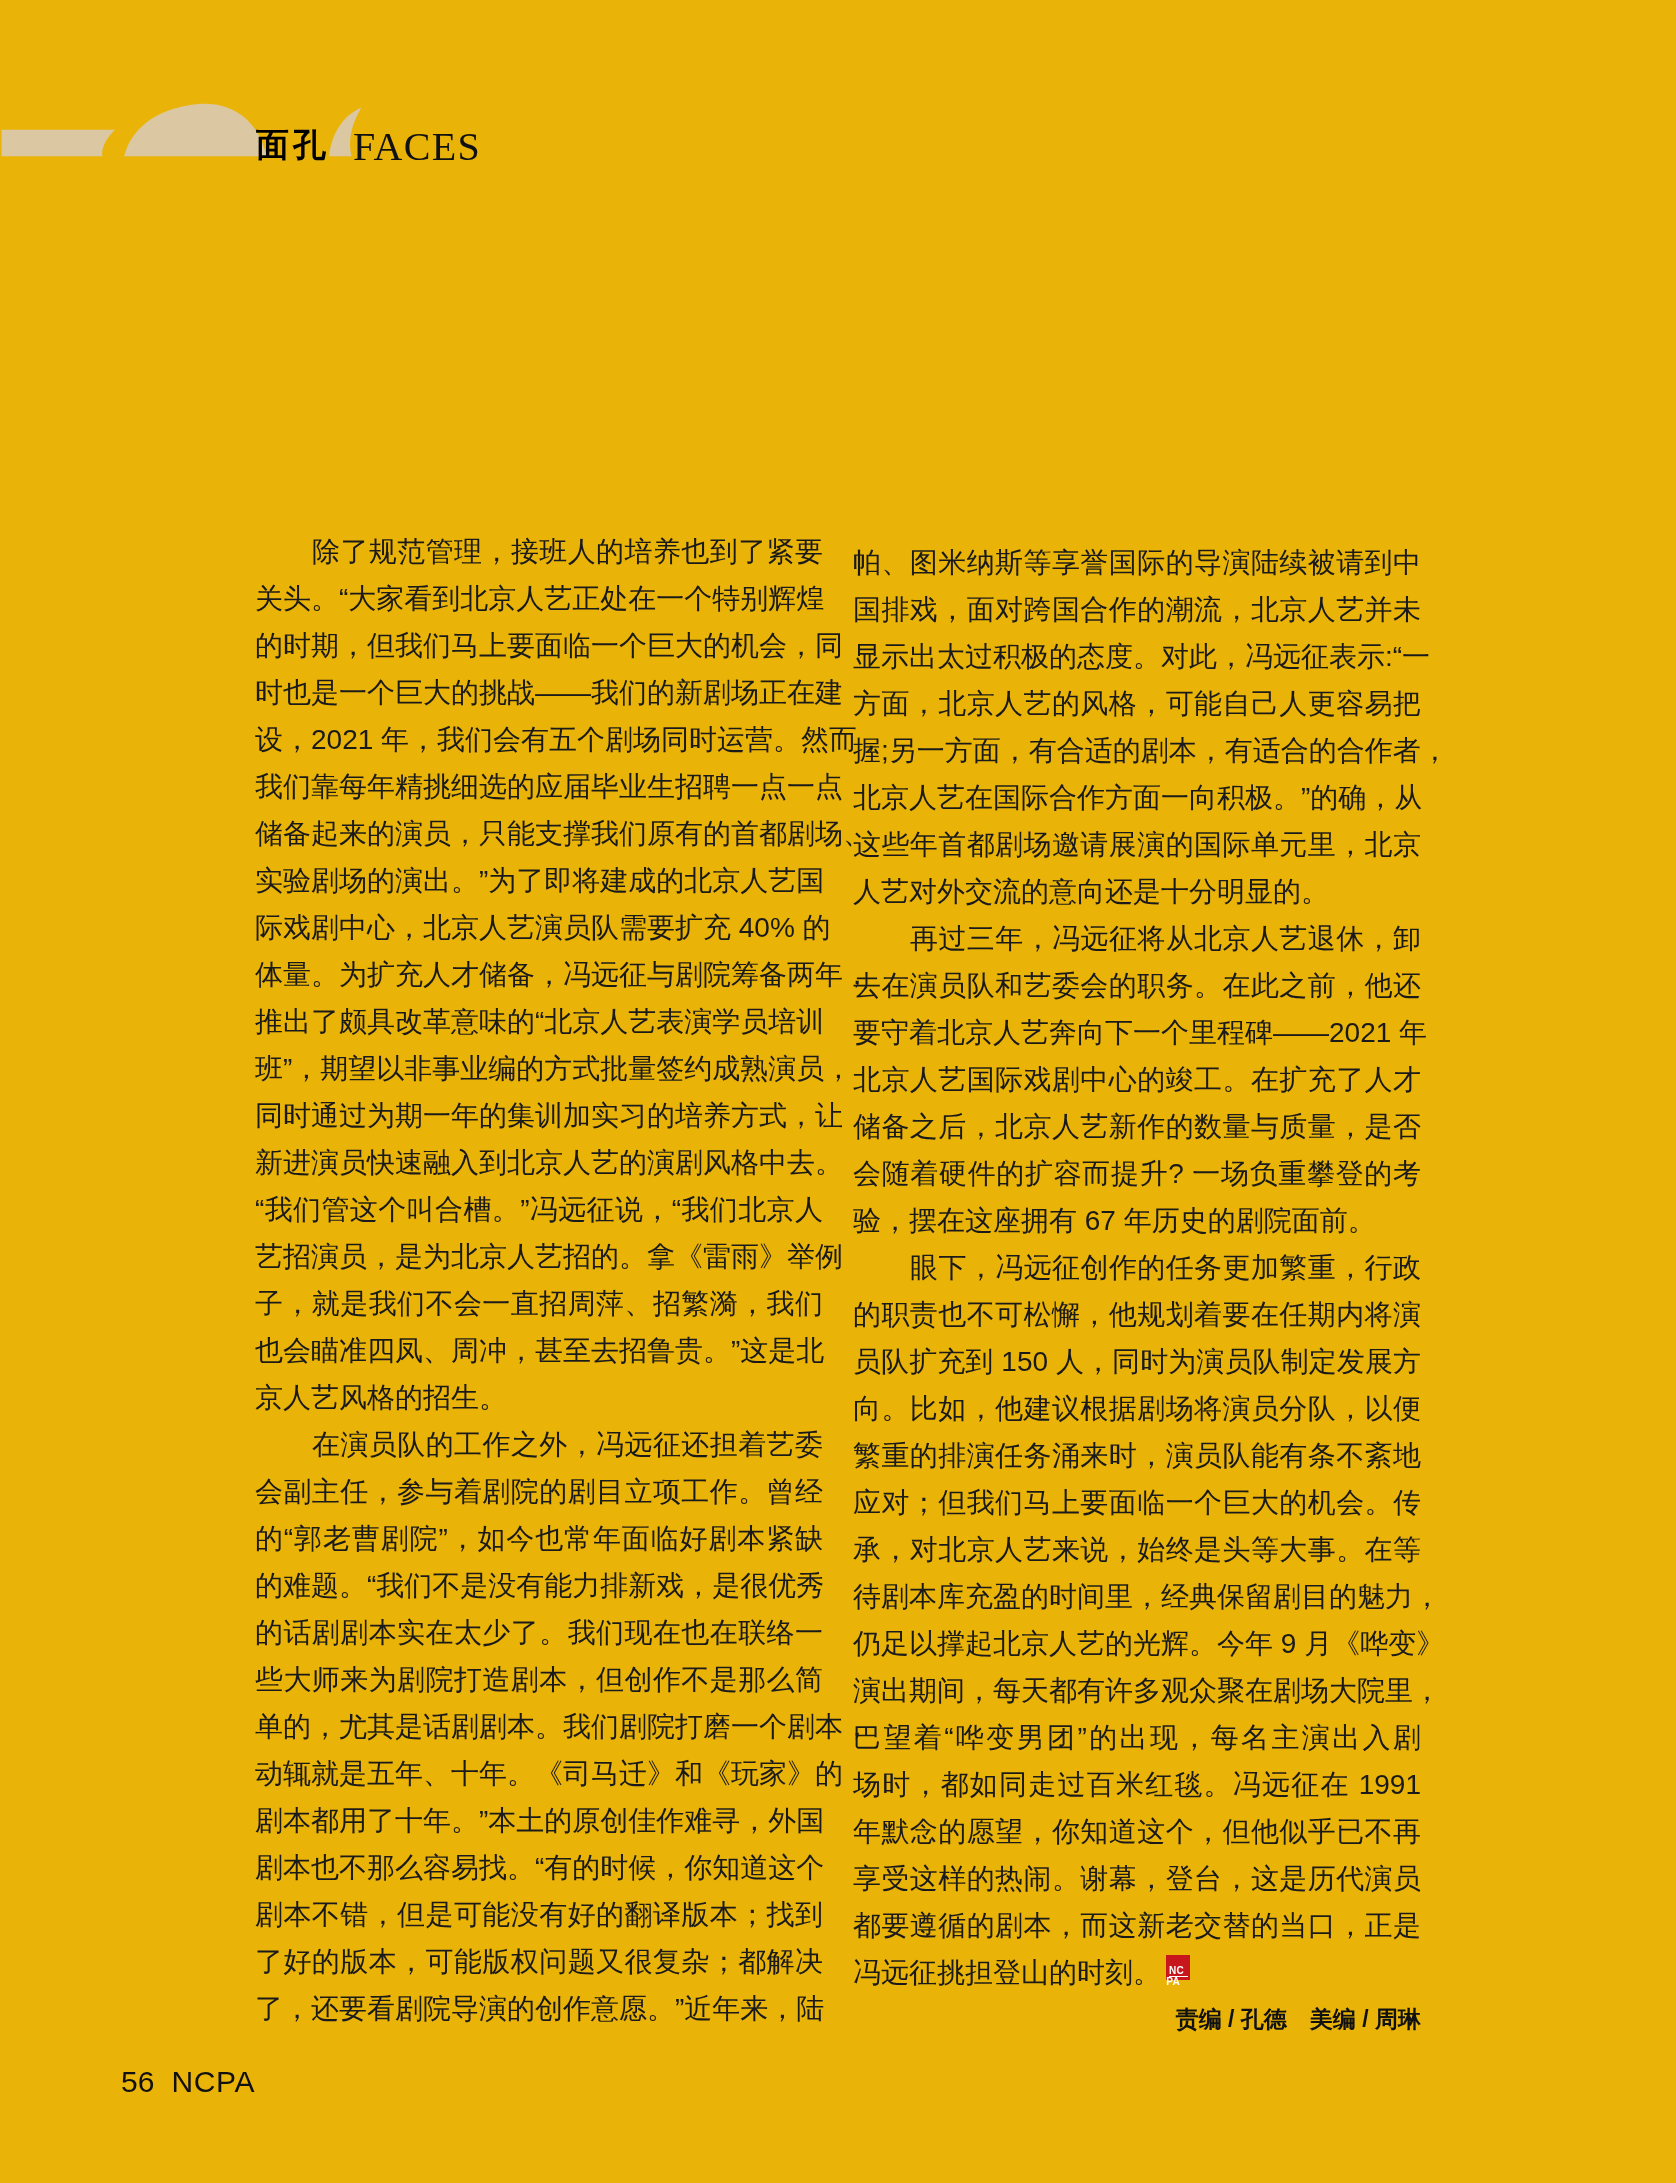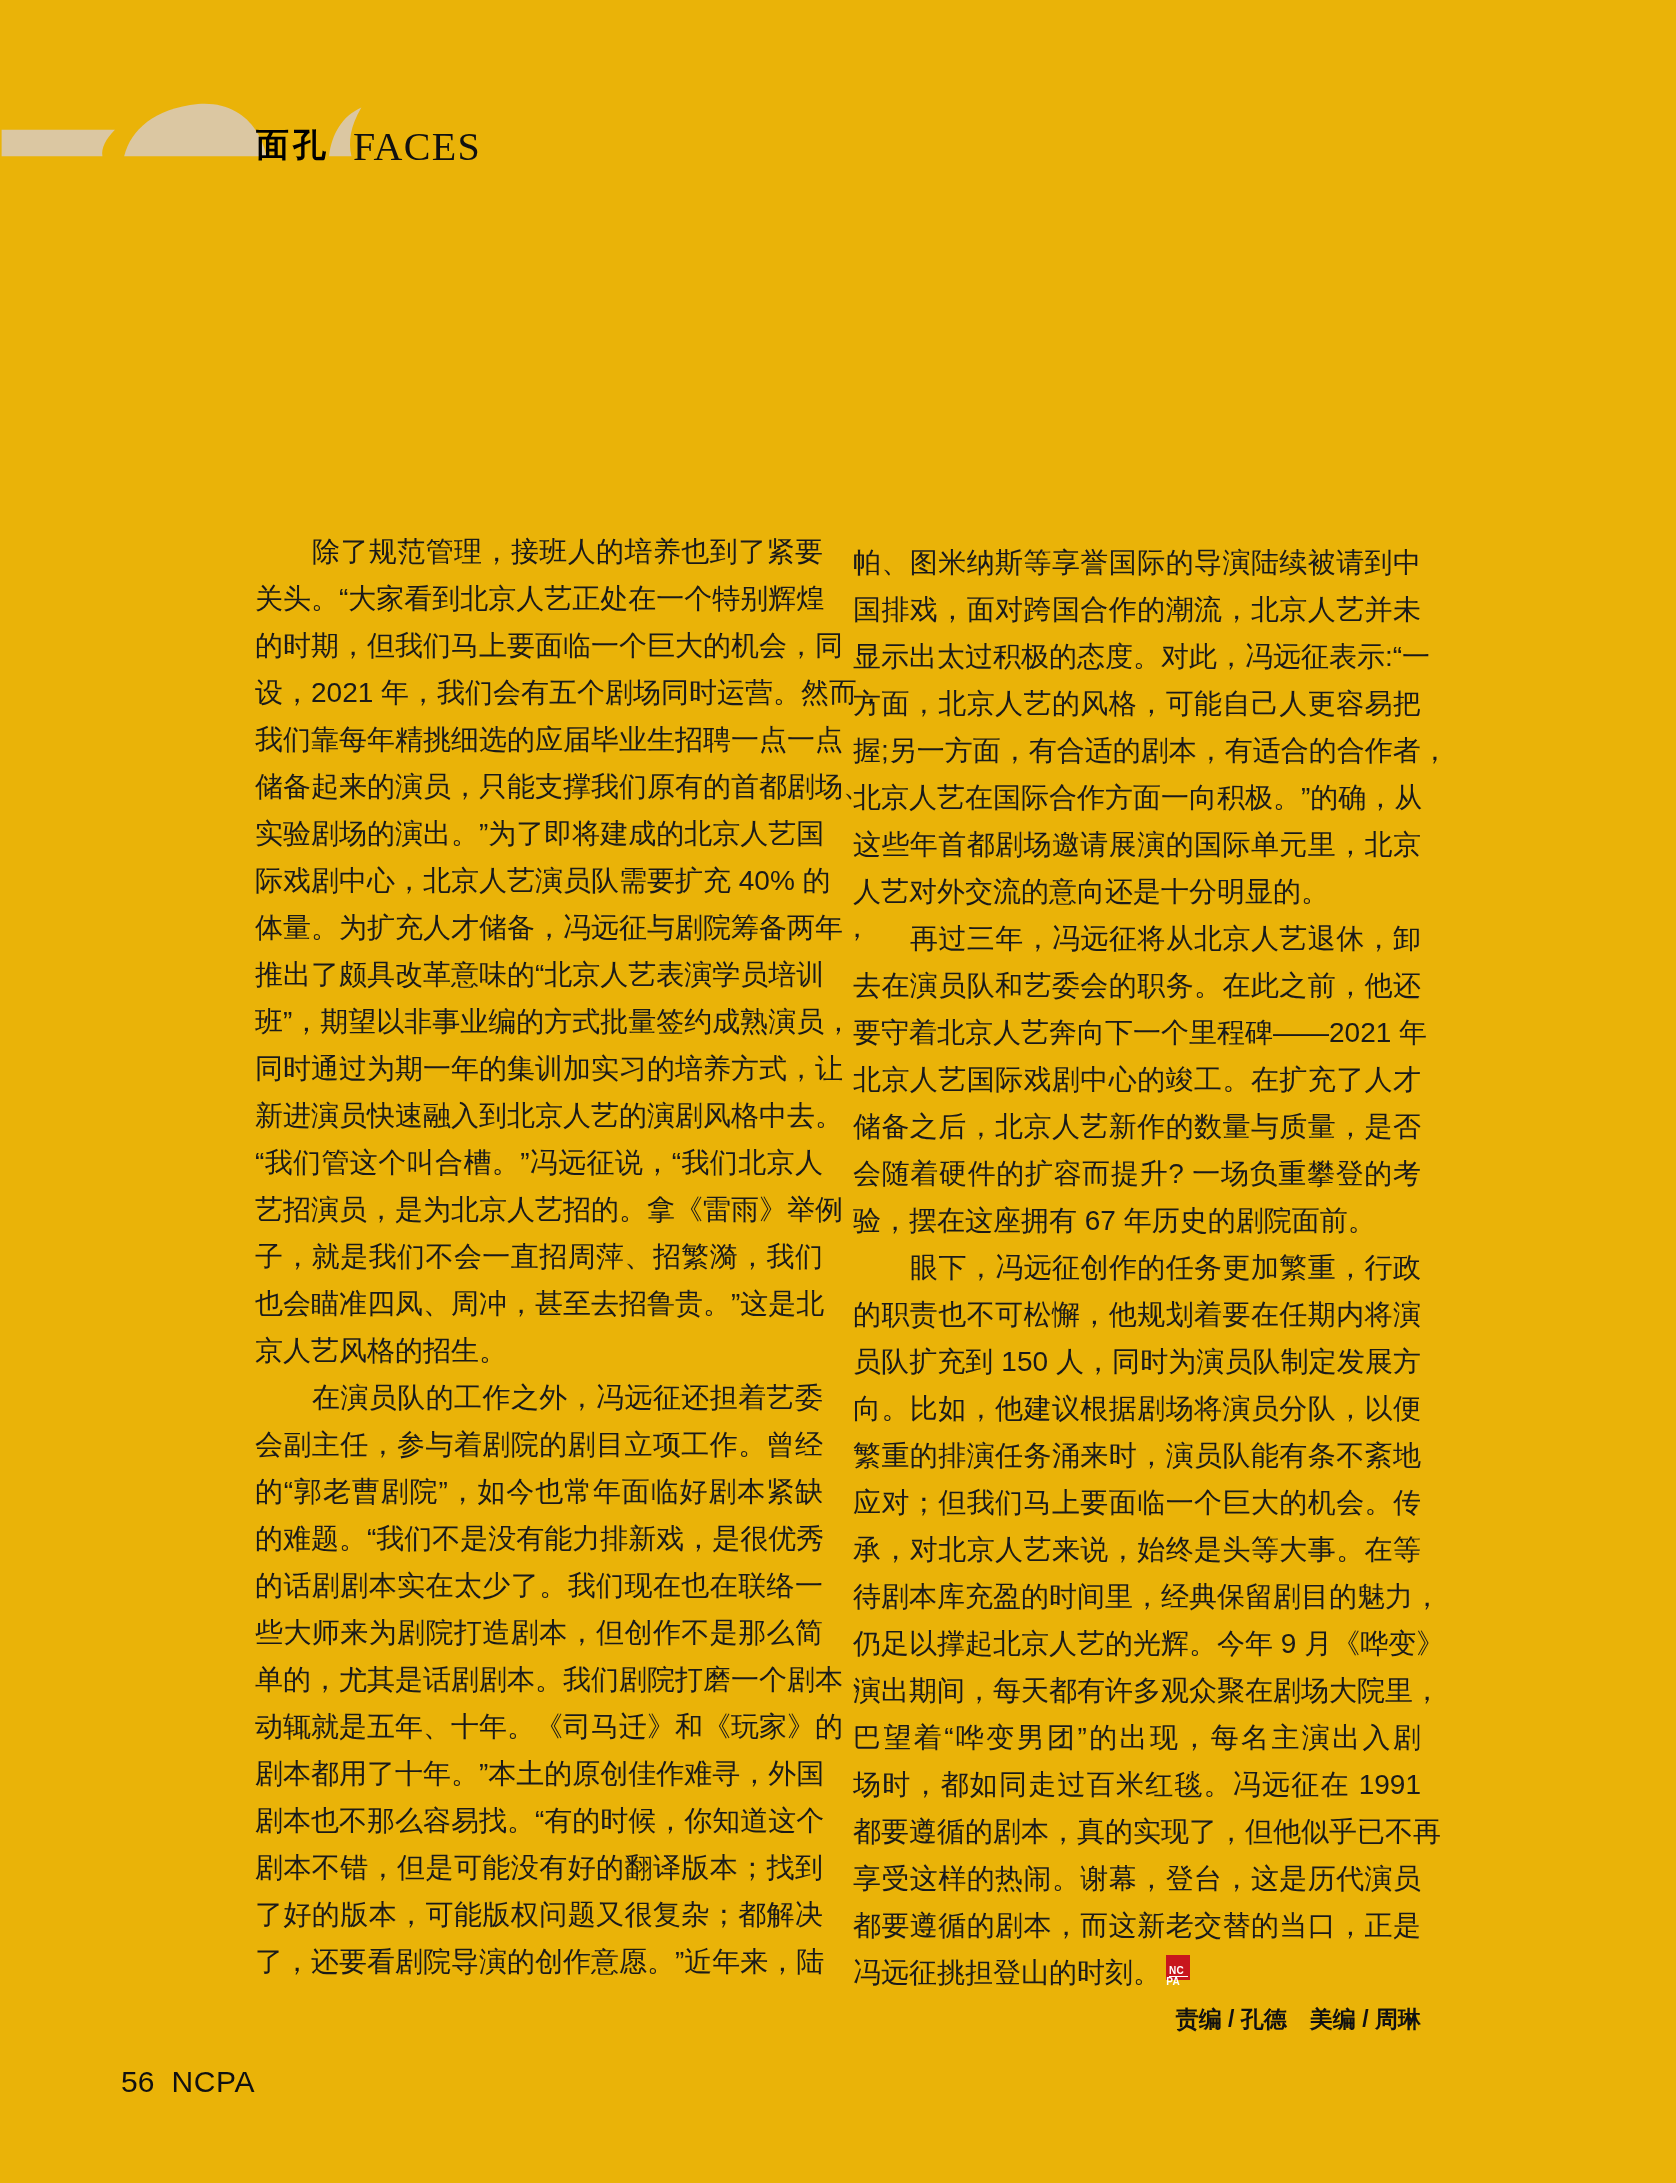--- a/index.html
+++ b/index.html
@@ -78,20 +78,21 @@
     </g>
   </svg>
   <div class="title-zh">面孔</div>
   <div class="title-en">FACES</div>
 
   <div class="columns">
     <div class="col" style="color: rgb(26, 26, 26);">
         <div class="line indent">除了规范管理，接班人的培养也到了紧要</div>
         <div class="line">关头。“大家看到北京人艺正处在一个特别辉煌</div>
         <div class="line">的时期，但我们马上要面临一个巨大的机会，同</div>
+        <div class="line">时也是一个巨大的挑战——我们的新剧场正在建</div>
         <div class="line">设，2021 年，我们会有五个剧场同时运营。然而，</div>
         <div class="line">我们靠每年精挑细选的应届毕业生招聘一点一点</div>
         <div class="line">储备起来的演员，只能支撑我们原有的首都剧场、</div>
         <div class="line">实验剧场的演出。”为了即将建成的北京人艺国</div>
         <div class="line">际戏剧中心，北京人艺演员队需要扩充 40% 的</div>
         <div class="line">体量。为扩充人才储备，冯远征与剧院筹备两年，</div>
         <div class="line">推出了颇具改革意味的“北京人艺表演学员培训</div>
         <div class="line">班”，期望以非事业编的方式批量签约成熟演员，</div>
         <div class="line">同时通过为期一年的集训加实习的培养方式，让</div>
         <div class="line">新进演员快速融入到北京人艺的演剧风格中去。</div>
@@ -135,21 +136,21 @@
         <div class="line">员队扩充到 150 人，同时为演员队制定发展方</div>
         <div class="line">向。比如，他建议根据剧场将演员分队，以便</div>
         <div class="line">繁重的排演任务涌来时，演员队能有条不紊地</div>
         <div class="line">应对；但我们马上要面临一个巨大的机会。传</div>
         <div class="line">承，对北京人艺来说，始终是头等大事。在等</div>
         <div class="line">待剧本库充盈的时间里，经典保留剧目的魅力，</div>
         <div class="line">仍足以撑起北京人艺的光辉。今年 9 月《哗变》</div>
         <div class="line">演出期间，每天都有许多观众聚在剧场大院里，</div>
         <div class="line">巴望着“哗变男团”的出现，每名主演出入剧</div>
         <div class="line">场时，都如同走过百米红毯。冯远征在 1991</div>
-        <div class="line">都要遵循的剧本，真的实现了，但他似乎已不再</div>
+        <div class="line">年默念的愿望，你知道这个，但他似乎已不再</div>
         <div class="line">享受这样的热闹。谢幕，登台，这是历代演员</div>
         <div class="line">都要遵循的剧本，而这新老交替的当口，正是</div>
         <div class="line end">冯远征挑担登山的时刻。<span class="ncpa-mark" style="background: rgb(200, 22, 29);"><span class="nc">NC</span><span class="pa">PA</span></span></div>
         <div class="line end credits">责编 / 孔德　美编 / 周琳</div>
       </div>
   </div>
 
   <div class="footer">
     <span>56</span><span class="mag">NCPA</span>
   </div>

